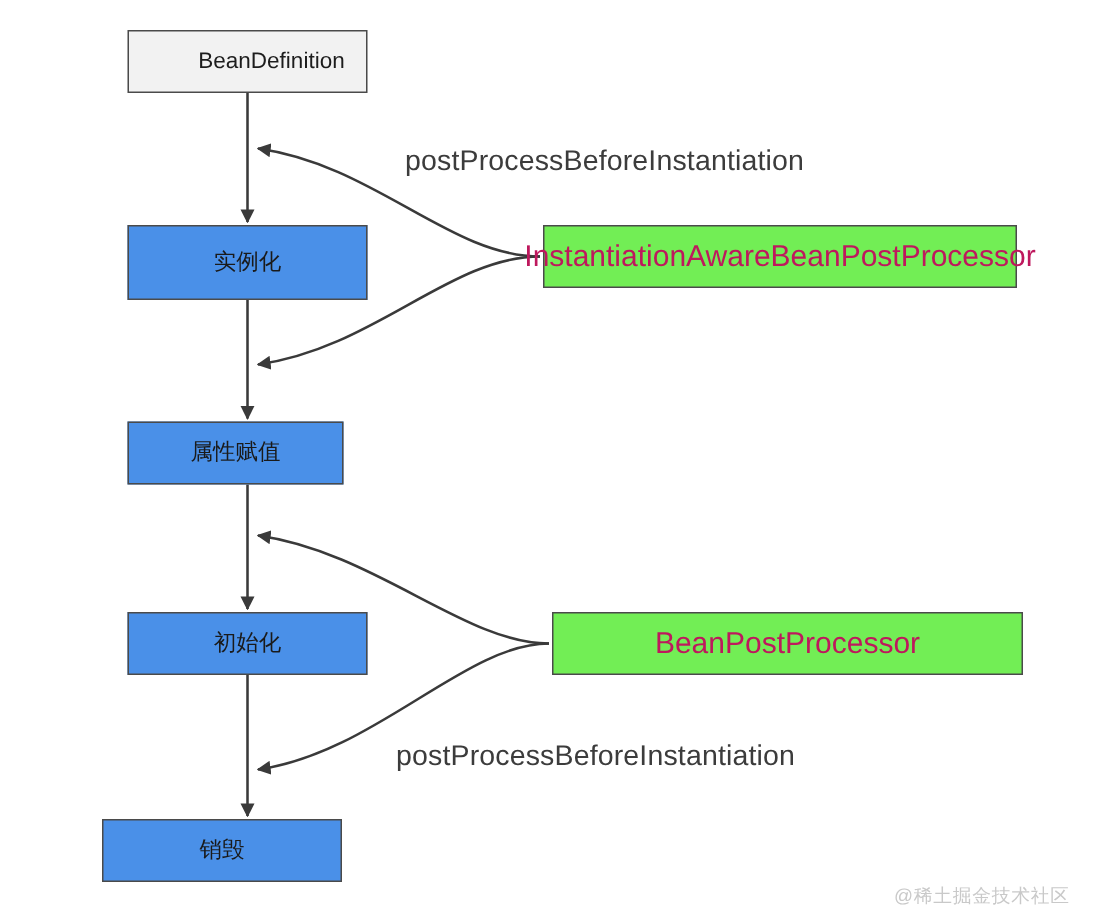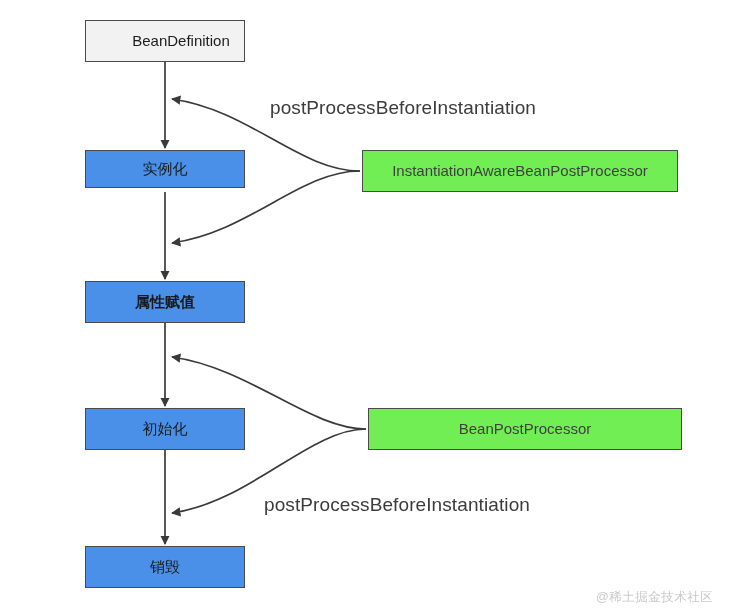--- a/index.html
+++ b/index.html
@@ -41,22 +41,22 @@
     font-size: 15px;
     padding-left: 32px;
   }
   .node-stage {
     background: #4a90e8;
     font-size: 15px;
     color: #1a1a1a;
   }
   .node-proc {
     background: #72ee55;
-    font-size: 15px;
-    color: #404040;
+    font-size: 20px;
+    color: #be185d;
   }
   .edge-label {
     position: absolute;
     font-size: 19px;
     color: #3c3c3c;
     white-space: nowrap;
     letter-spacing: 0.1px;
   }
   .watermark {
     position: absolute;
@@ -98,33 +98,33 @@
       <path d="M 366 429 C 310 429 250 368 172 357" marker-end="url(#arrow-head)"></path>
 
       <path d="M 366 429 C 310 429 250 502 172 513" marker-end="url(#arrow-head)"></path>
     </g>
   </svg>
 
   <div class="node node-def" style="left:85px; top:20px; width:160px; height:42px;">
     <span>BeanDefinition</span>
   </div>
 
-  <div class="node node-stage" style="left:85px; top:150px; width:160px; height:38px;text-align:right;">
+  <div class="node node-stage" style="left:85px; top:150px; width:160px; height:50px;text-align:right;">
     <span>实例化</span>
   </div>
 
-  <div class="node node-stage" style="left:85px; top:281px; width:160px; height:42px;font-weight:bold;">
+  <div class="node node-stage" style="left:85px; top:281px; width:144px; height:42px;">
     <span>属性赋值</span>
   </div>
 
   <div class="node node-stage" style="left:85px; top:408px; width:160px; height:42px;">
     <span>初始化</span>
   </div>
 
-  <div class="node node-stage" style="left:85px; top:546px; width:160px; height:42px;">
+  <div class="node node-stage" style="left:68px; top:546px; width:160px; height:42px;">
     <span>销毁</span>
   </div>
 
   <div class="node node-proc" style="left:362px; top:150px; width:316px; height:42px;">
     <span>InstantiationAwareBeanPostProcessor</span>
   </div>
 
   <div class="node node-proc" style="left:368px; top:408px; width:314px; height:42px;">
     <span>BeanPostProcessor</span>
   </div>

